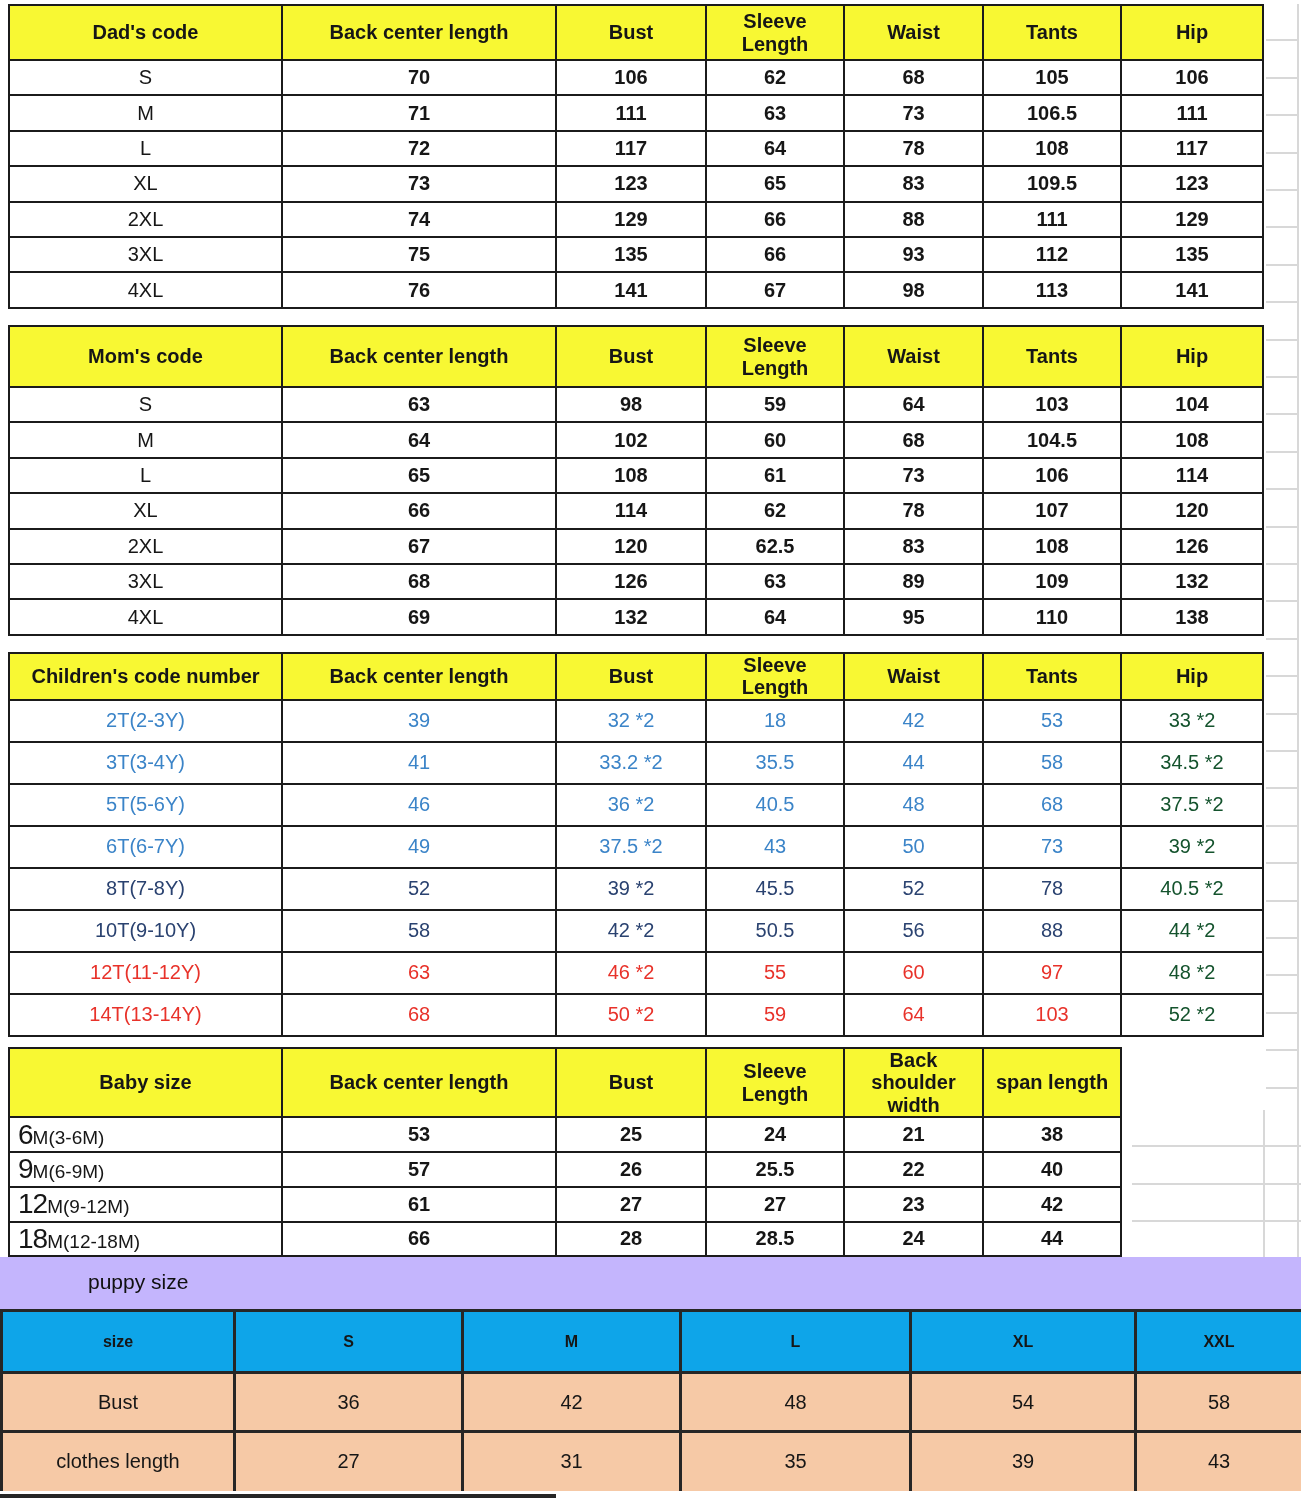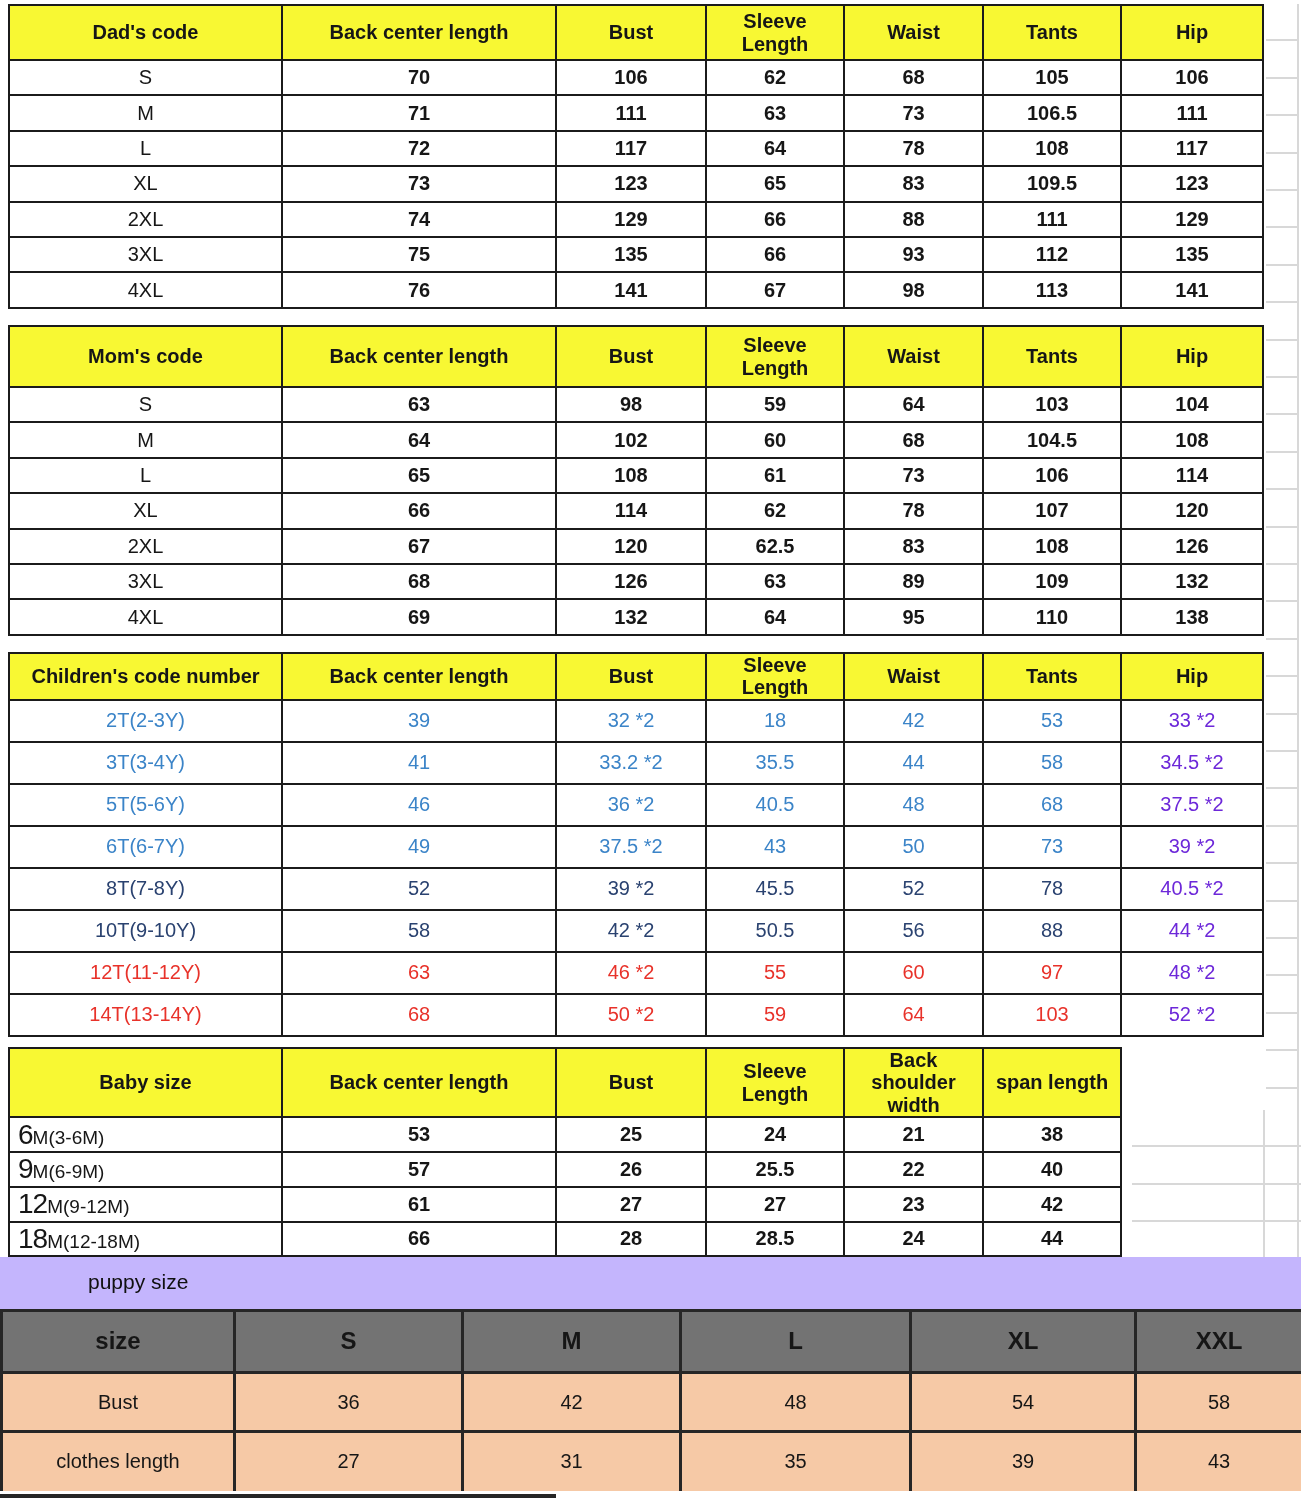--- a/index.html
+++ b/index.html
@@ -20,28 +20,28 @@
   .t-mom tr.hdr{height:61px}   .t-mom tr.row{height:35.4px}
   .t-child tr.hdr{height:46px} .t-child tr.row{height:42px}
   .t-baby tr.hdr{height:57px}  .t-baby tr.row{height:34.8px}
 
   .t-dad tr.row td,.t-mom tr.row td{font-weight:700;}
   .t-baby tr.row td{font-weight:700;}
   .t-baby tr.row th{text-align:left;padding-left:8px;font-size:19px;font-weight:400;white-space:nowrap;}
   .bignum{font-size:28px;letter-spacing:-1px;}
 
   .c-blue{color:#3b84c8;} .c-navy{color:#2a4270;} .c-red{color:#e8322a;padding-left:38px;}
-  td.hipb{color:#6d28d9;}
+  td.hipb{color:#14532d;}
 
   .puppy-bar{position:absolute;left:0;top:1257px;width:1301px;height:52px;background:#c4b5fd;}
   .puppy-bar span{position:absolute;left:88px;top:13px;font-size:21px;color:#101010;font-weight:400;}
 
   .t-puppy{left:0;width:1301px;}
   .t-puppy th,.t-puppy td{border:3px solid #262626;background:#f6c9a6;font-size:21px;font-weight:700;}
-  .t-puppy tr.hdr th{background:#737373;font-size:24px;}
+  .t-puppy tr.hdr th{background:#0ea5e9;font-size:16px;}
   .t-puppy tr.hdr{height:62px}
   .t-puppy tr.row{height:59px}
   .t-puppy tr:last-child th,.t-puppy tr:last-child td{border-bottom:none;}
   .bottom-edge{position:absolute;left:0;top:1494px;width:556px;height:4px;background:#262626;}
 </style>
 </head>
 <body>
 
 <div class="strip" style="left:1266px;top:4px;width:33px;height:1253px;"></div>
 <div class="strip" style="left:1132px;top:1110px;width:169px;height:147px;"></div>

